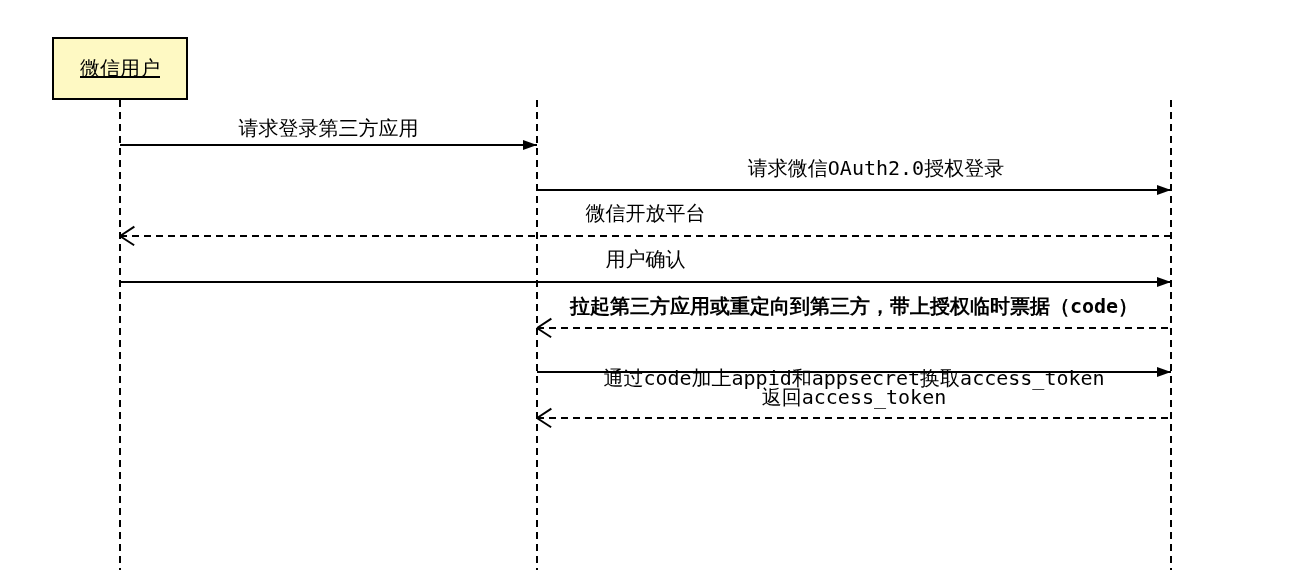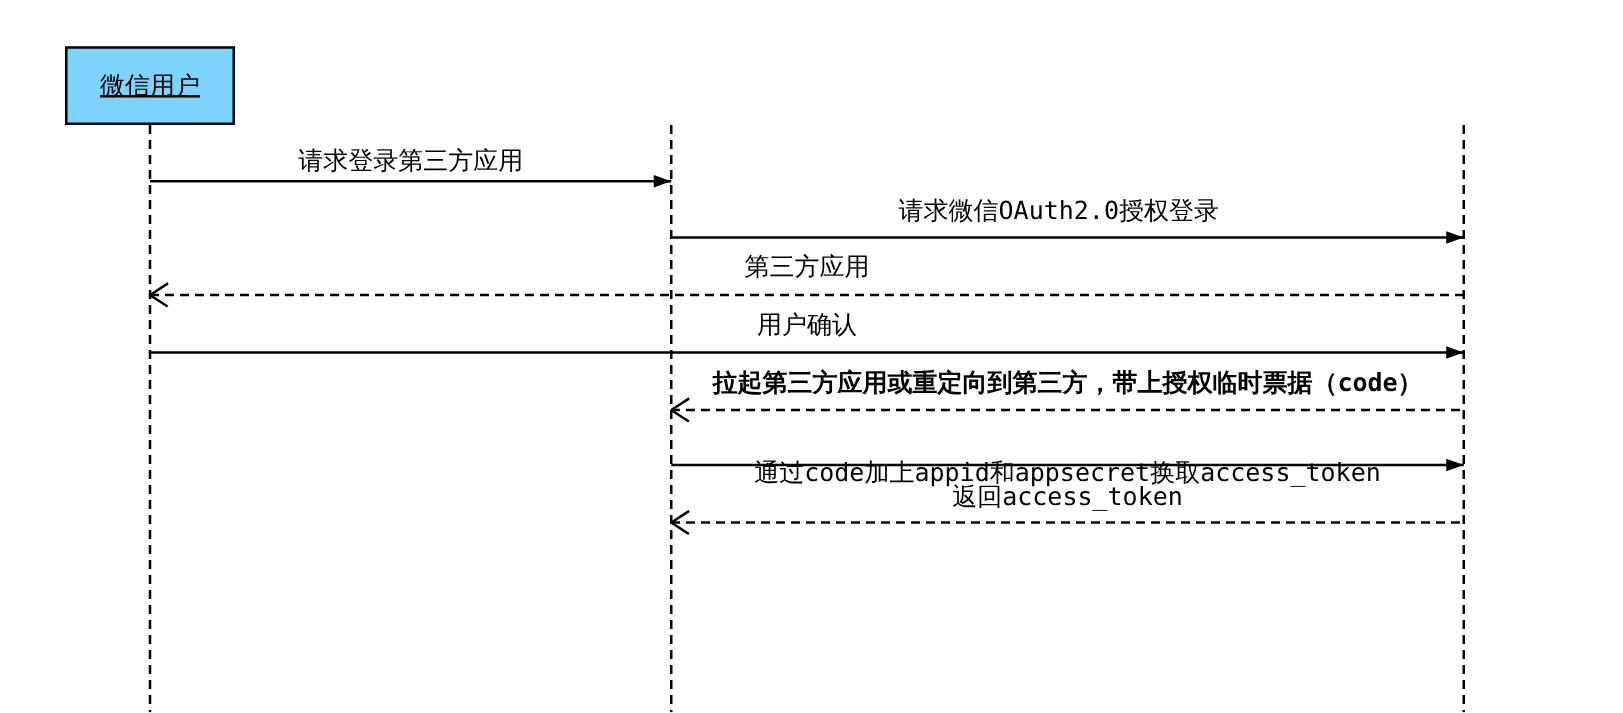--- a/index.html
+++ b/index.html
@@ -11,21 +11,21 @@
     font-family: "DejaVu Sans Mono", "Liberation Mono", monospace;
     color: #000000;
     overflow: hidden;
   }
   .actor-box {
     position: absolute;
     top: 37px;
     height: 63px;
     box-sizing: border-box;
     border: 2px solid #000;
-    background: #7dd3fc;
+    background: #fef9c3;
     display: flex;
     align-items: center;
     justify-content: center;
   }
   .actor-label {
     font-size: 20px;
     text-decoration: underline;
     white-space: nowrap;
   }
   .lifeline {
@@ -86,27 +86,27 @@
   <div class="lifeline" style="left:536px;"></div>
   <div class="lifeline" style="left:1170px;"></div>
 
   <div>
     <div class="msg-label" style="left:120px; width:417px; top:117px;">请求登录第三方应用</div>
     <div class="solid-line" style="left:120px; width:417px; top:144px;"></div>
     <div class="head-filled-right" style="left:523px; top:140px;"></div>
   </div>
 
   <div>
-    <div class="msg-label" style="left:530px; width:634px; top:157px;">请求微信OAuth2.0授权登录</div>
+    <div class="msg-label" style="left:559px; width:634px; top:157px;">请求微信OAuth2.0授权登录</div>
     <div class="solid-line" style="left:537px; width:634px; top:189px;"></div>
     <div class="head-filled-right" style="left:1157px; top:185px;"></div>
   </div>
 
   <div>
-    <div class="msg-label" style="left:120px; width:1051px; top:202px;">第三方应用</div>
+    <div class="msg-label" style="left:120px; width:1051px; top:202px;">微信开放平台</div>
     <div class="dashed-line" style="left:120px; width:1051px; top:235px;"></div>
     <div class="head-open-left" style="left:120px; top:236px;"></div>
   </div>
 
   <div>
     <div class="msg-label" style="left:120px; width:1051px; top:248px;">用户确认</div>
     <div class="solid-line" style="left:120px; width:1051px; top:281px;"></div>
     <div class="head-filled-right" style="left:1157px; top:277px;"></div>
   </div>
 

